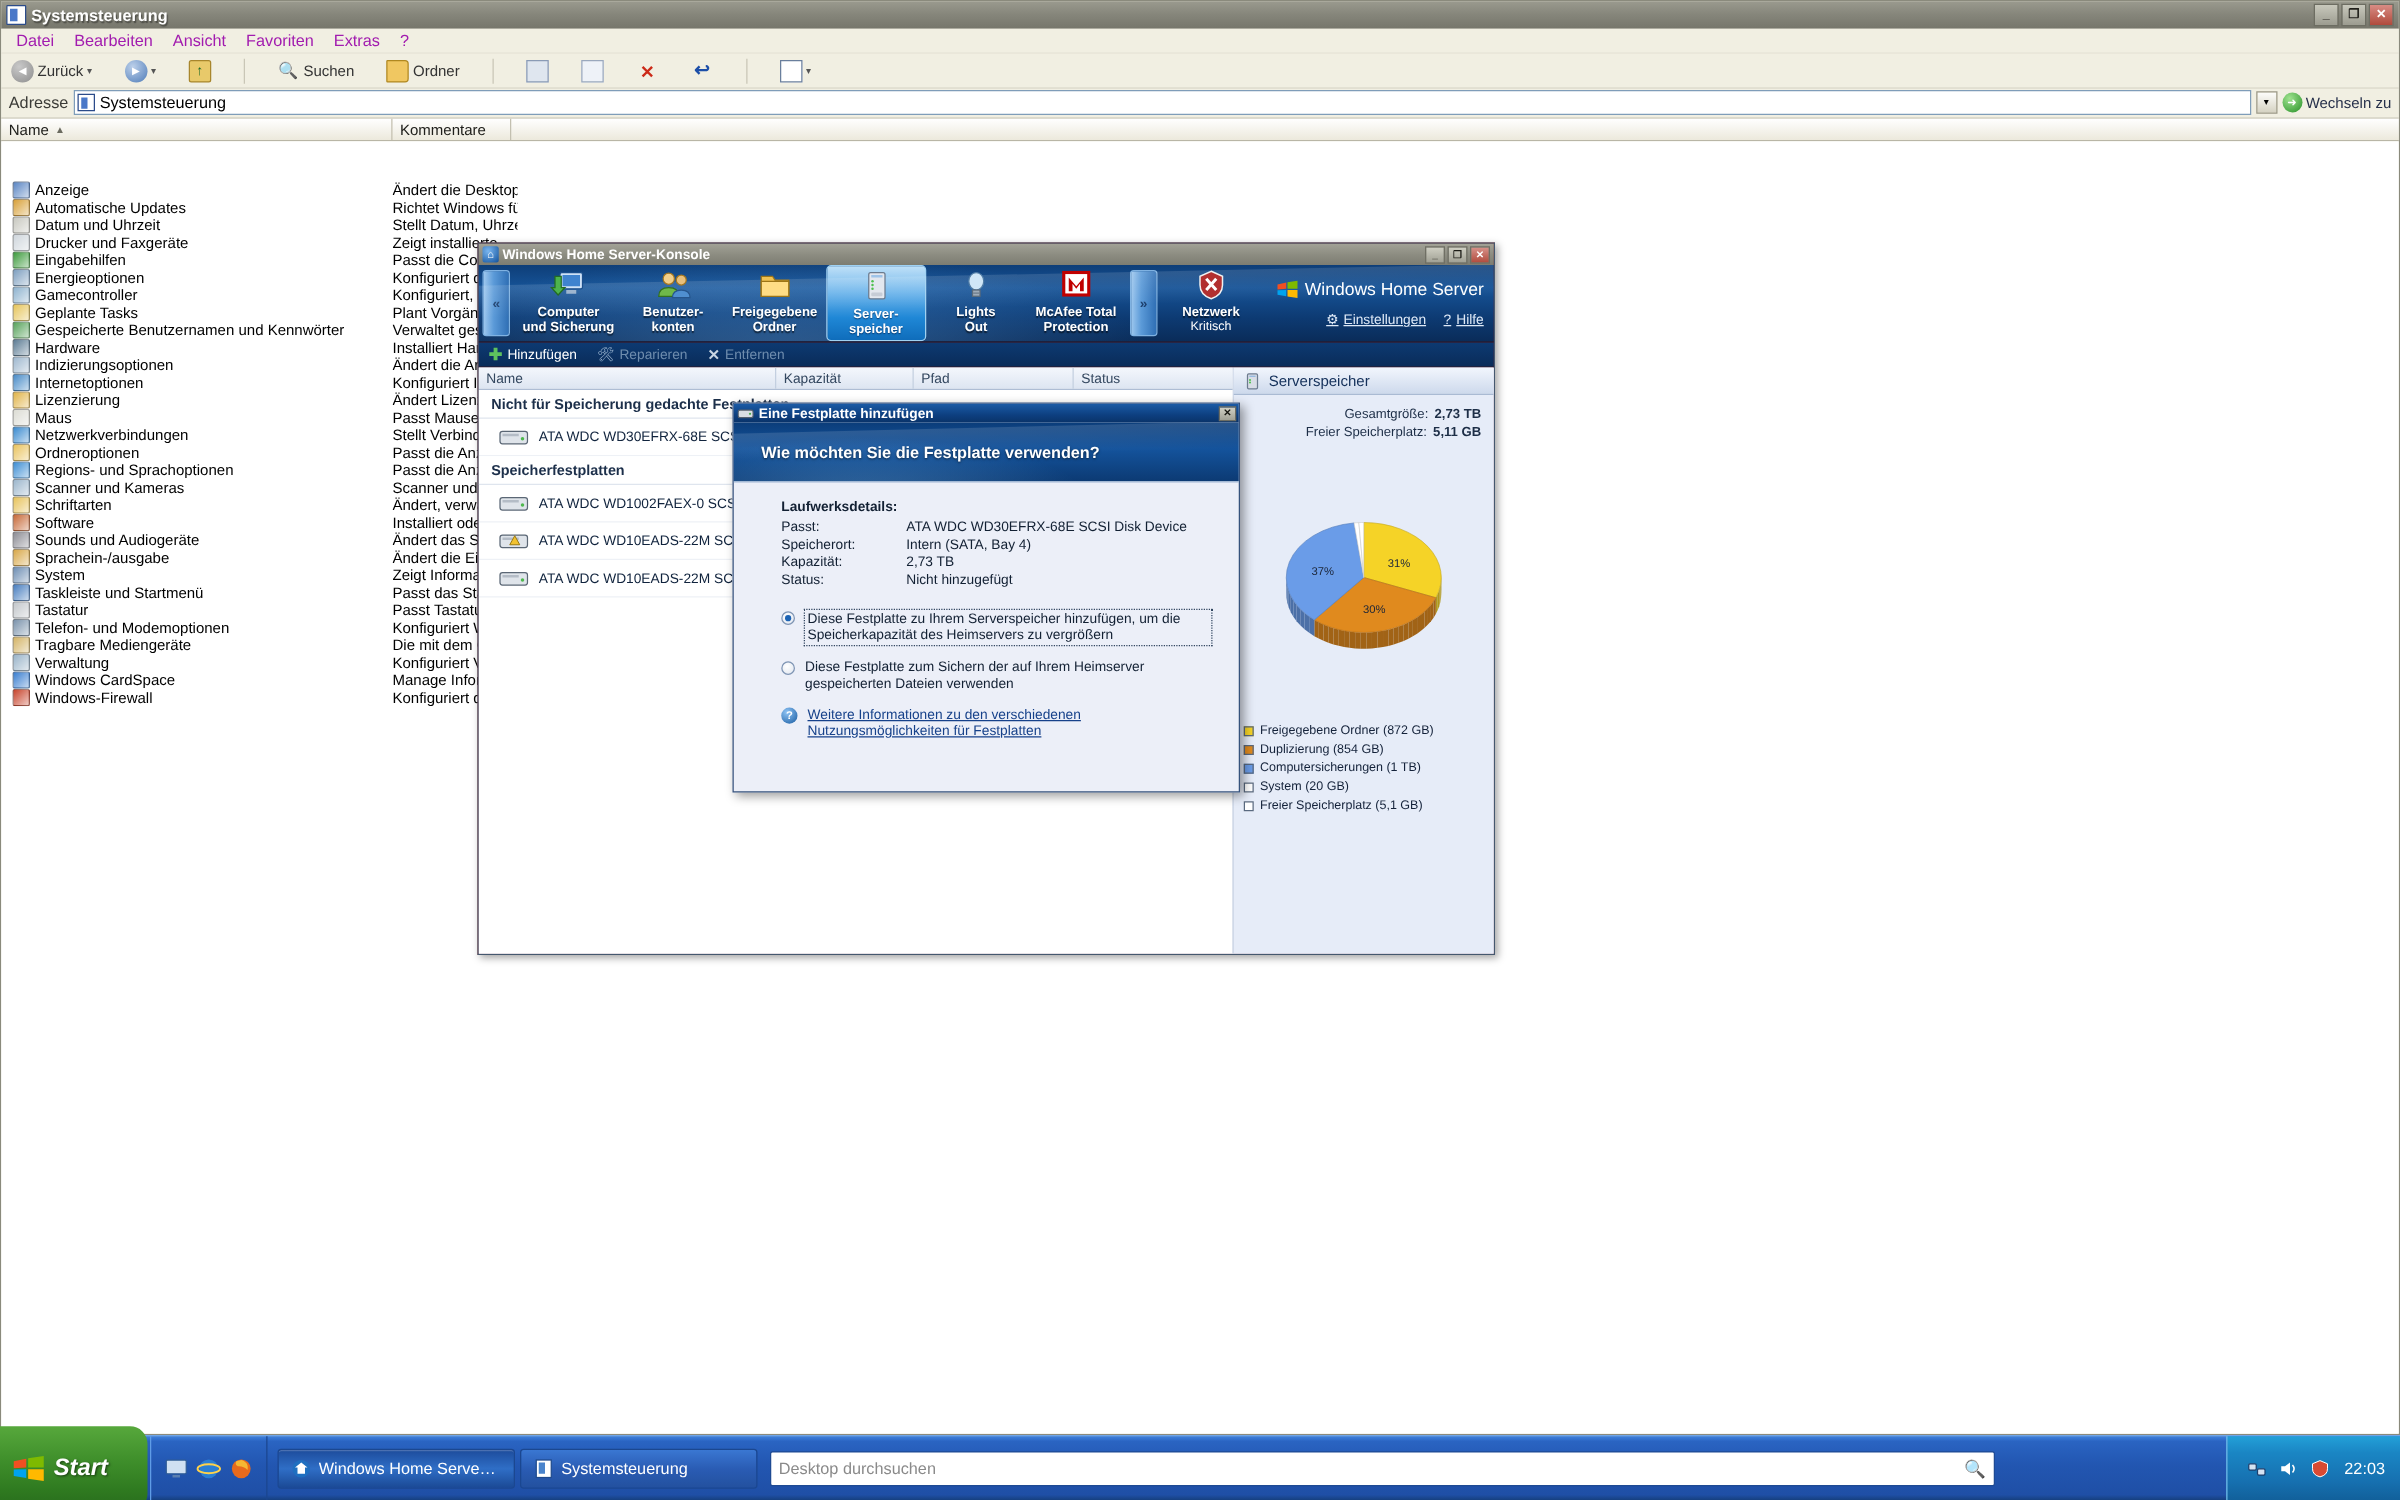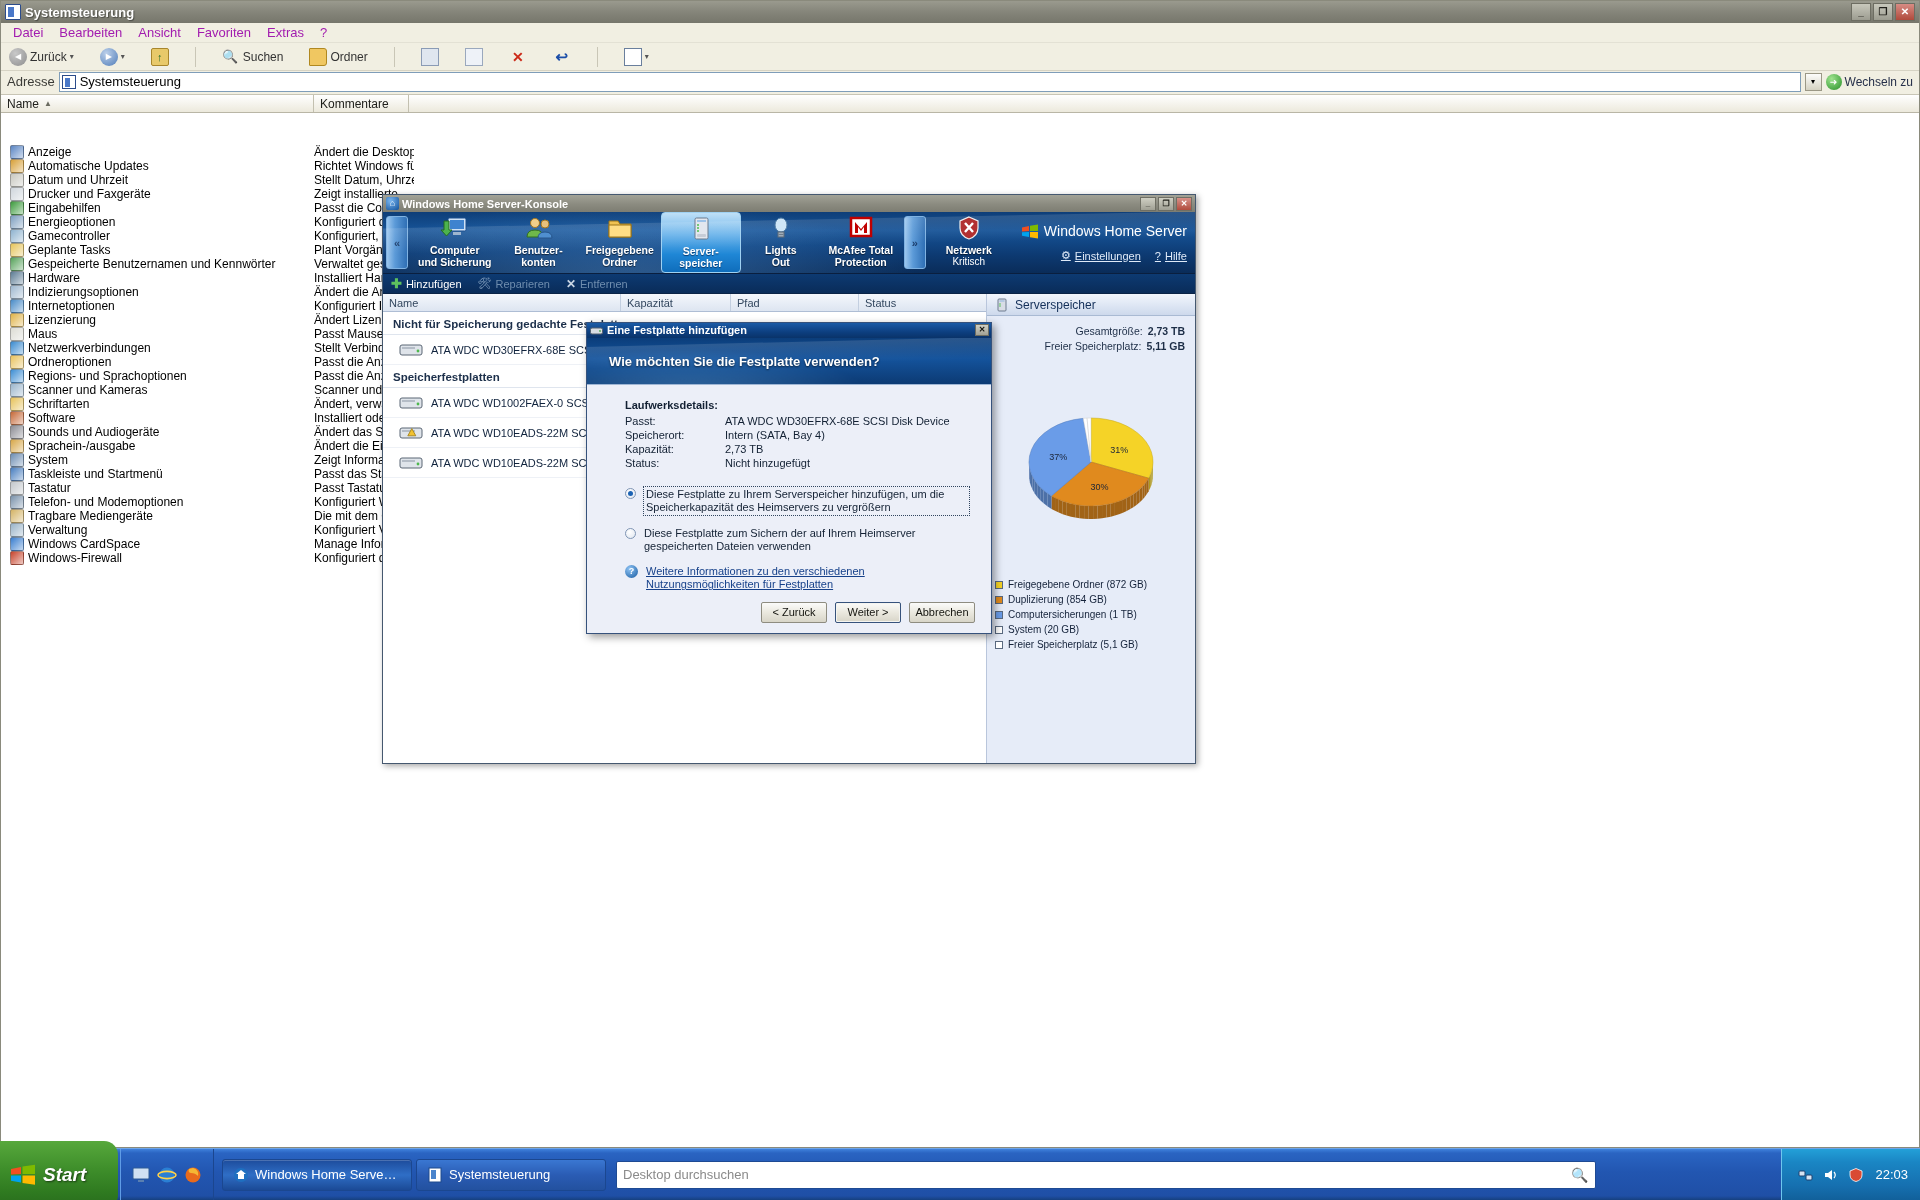--- a/index.html
+++ b/index.html
@@ -973,25 +973,20 @@
         <div class="opt">
           <span class="radio"></span>
           <span class="opt-text">Diese Festplatte zum Sichern der auf Ihrem Heimserver gespeicherten Dateien verwenden</span>
         </div>
         <div class="help-row">
           <span class="help-ico">?</span>
           <span class="help-link">Weitere  Informationen zu den verschiedenen Nutzungsmöglichkeiten für Festplatten</span>
         </div>
       </div>
     </div>
-    <div class="dlg-buttons">
-      <span class="btn">&lt; Zurück</span>
-      <span class="btn default">Weiter &gt;</span>
-      <span class="btn">Abbrechen</span>
-    </div>
   </div>
 
   <div id="taskbar">
     <div id="start">
       <span class="start-flag">
         <svg width="26" height="22" viewBox="0 0 26 22">
           <path d="M1 5 L11 3 L11 10 L1 10.6 Z" fill="#f14f21"></path>
           <path d="M12.5 2.6 L25 0.8 L25 10 L12.5 10 Z" fill="#7eba00"></path>
           <path d="M1 11.6 L11 11.4 L11 18.4 L1 16.8 Z" fill="#00a3ee"></path>
           <path d="M12.5 11.4 L25 11.4 L25 20.8 L12.5 19 Z" fill="#ffb900"></path>

